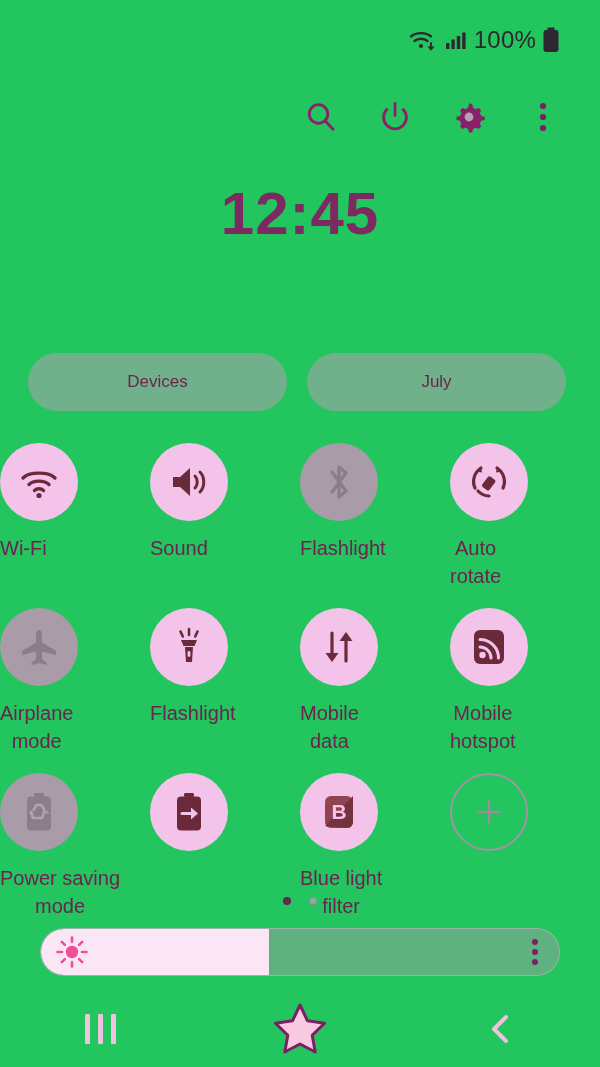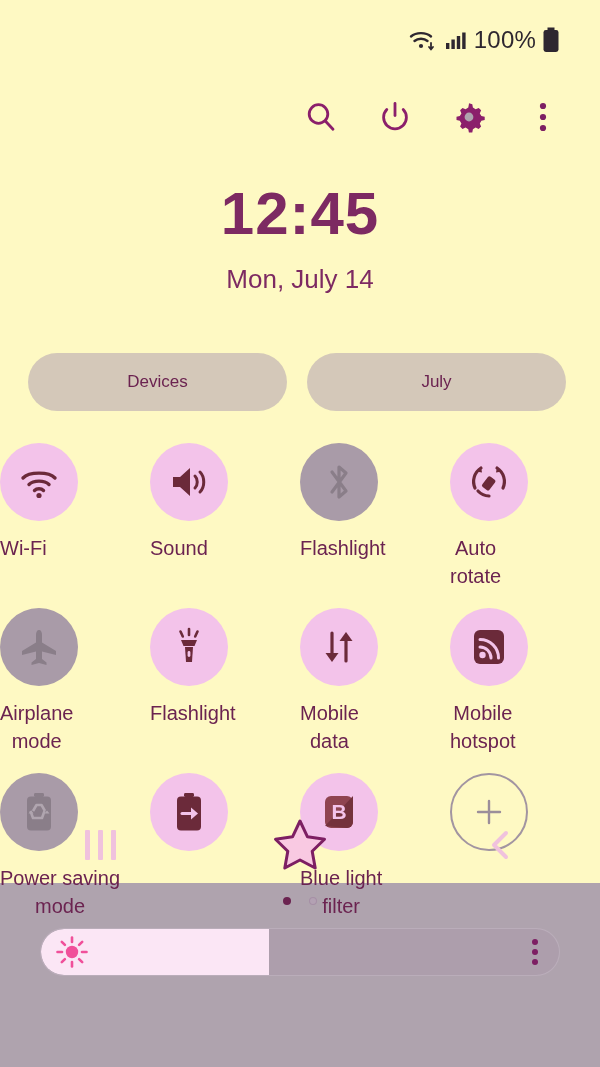--- a/index.html
+++ b/index.html
@@ -2,21 +2,21 @@
 <html><head>
 <meta charset="utf-8">
 <style>
   * { margin:0; padding:0; box-sizing:border-box; }
   html, body {
     width:600px; height:1067px;
     background:#afa3ae;
     font-family:"Liberation Sans", sans-serif;
     overflow:hidden;
   }
-  #screen { position:relative; width:600px; height:883px; background:#fef9c3; }
+  #screen { position:relative; width:600px; height:1067px; background:#22c55e; }
 
   
   .statusbar {
     position:absolute; top:0; left:0; right:0; height:80px;
     display:flex; align-items:center; justify-content:flex-end;
     padding-right:40px; gap:6px;
   }
   .status-ico { display:flex; align-items:center; }
   .battery-pct {
     font-size:24px; color:#2e2730; letter-spacing:0.2px;
@@ -175,21 +175,20 @@
       <svg width="10" height="34" viewBox="0 0 10 34">
         <circle cx="5" cy="6" r="3.1" fill="#7d1f63"></circle>
         <circle cx="5" cy="17" r="3.1" fill="#7d1f63"></circle>
         <circle cx="5" cy="28" r="3.1" fill="#7d1f63"></circle>
       </svg>
     </div>
   </div>
 
   <div class="clock-wrap">
     <div class="clock-time">12:45</div>
-    <div class="clock-date">Mon, July 14</div>
   </div>
 
   <div class="pillrow">
     <div class="pill">Devices</div>
     <div class="pill">July</div>
   </div>
 
   <div class="grid">
 
     <div class="tile">

